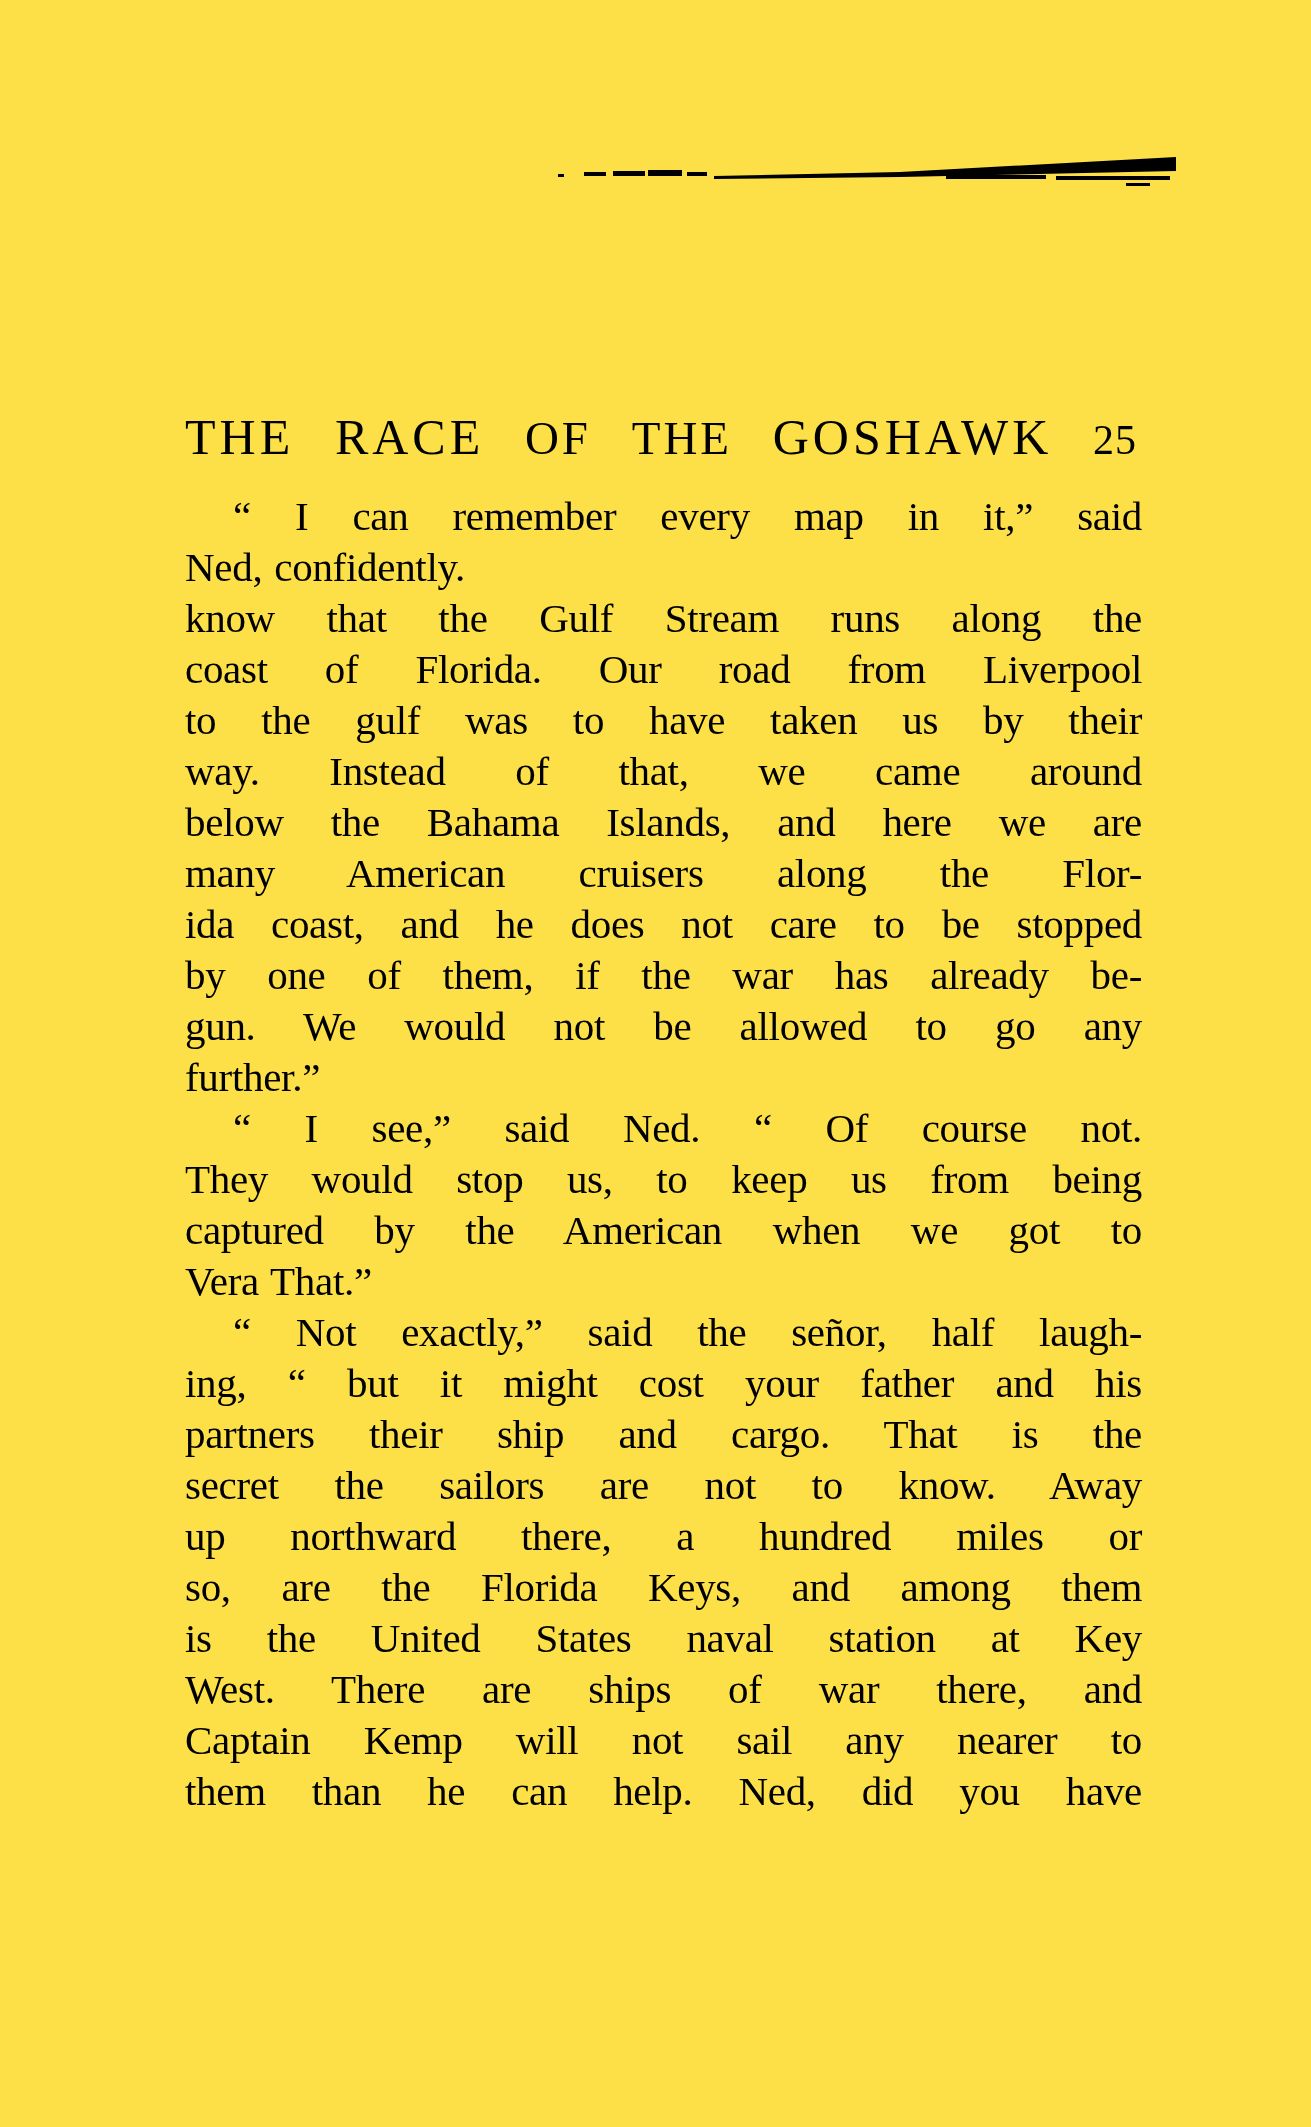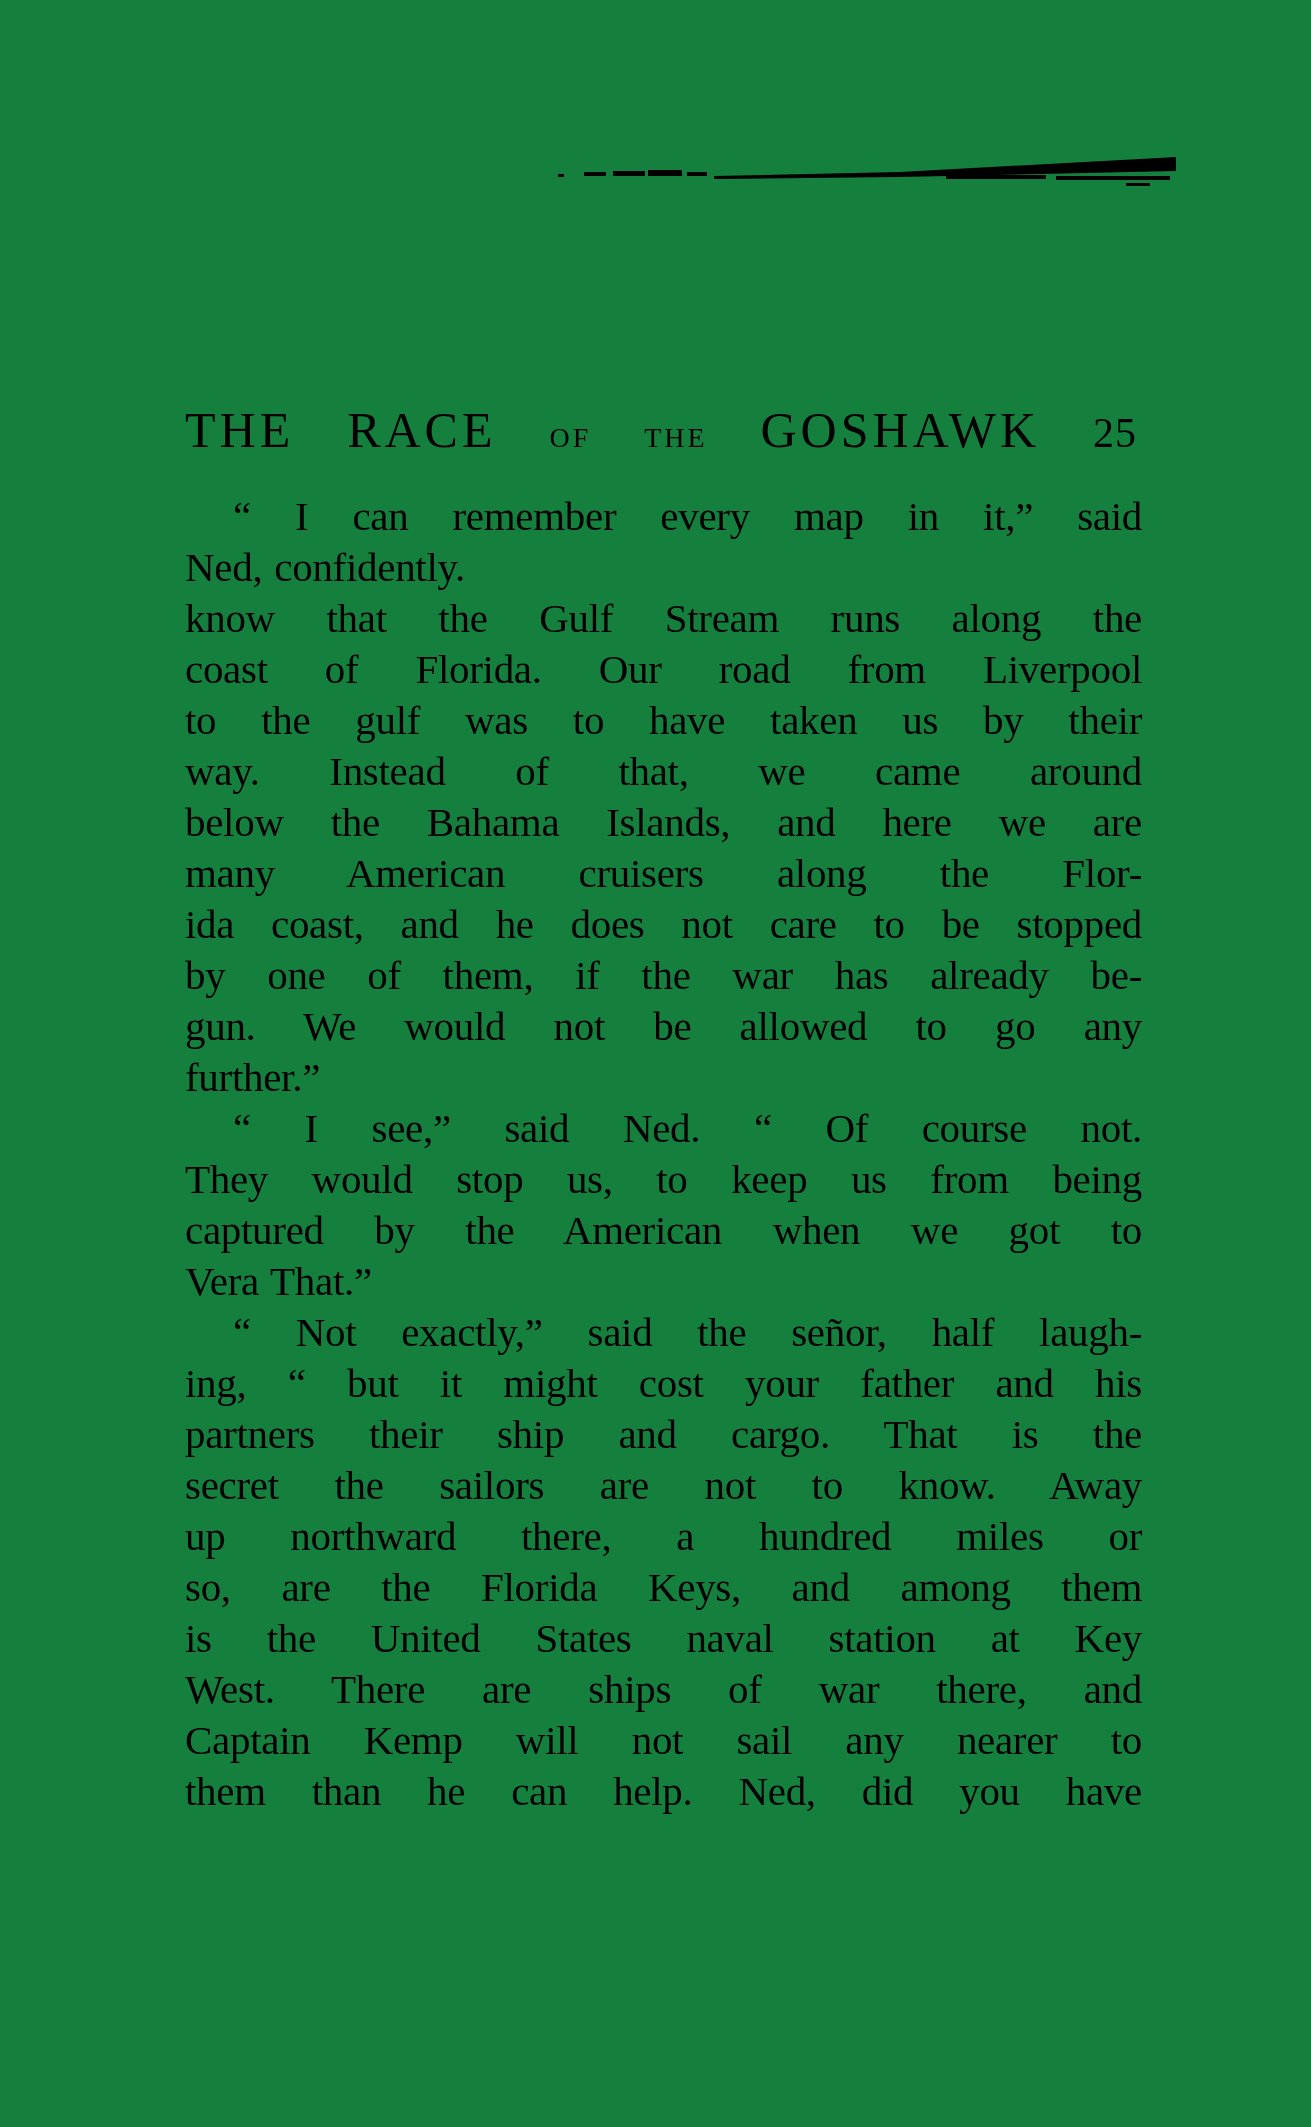--- a/index.html
+++ b/index.html
@@ -8,21 +8,21 @@
     height: 2127px;
     background: #ffffff;
     position: relative;
     overflow: hidden;
     font-family: "Liberation Serif", serif;
     color: #000000;
   }
   .page {
     position: absolute;
     inset: 0;
-    background: #15803d;
+    background: #fde047;
   }
   
   .artifact {
     position: absolute;
     left: 0;
     top: 0;
     width: 1311px;
     height: 220px;
   }
   
@@ -33,21 +33,21 @@
     width: 952px;
     display: flex;
     justify-content: space-between;
     align-items: baseline;
     font-size: 50px;
     line-height: 52px;
     letter-spacing: 4px;
     white-space: nowrap;
   }
   .runhead .big { font-size: 50px; }
-  .runhead .sc  { font-size: 28px; letter-spacing: 3px; margin-top: 18px; }
+  .runhead .sc  { font-size: 47px; letter-spacing: 3px; margin-top: 18px; }
   .runhead .pg  { font-size: 42px; letter-spacing: 1px; text-align: center; }
   
   .bodytext {
     position: absolute;
     left: 185px;
     top: 491px;
     width: 957px;
     font-size: 41px;
     line-height: 51px;
     letter-spacing: -0.3px;

